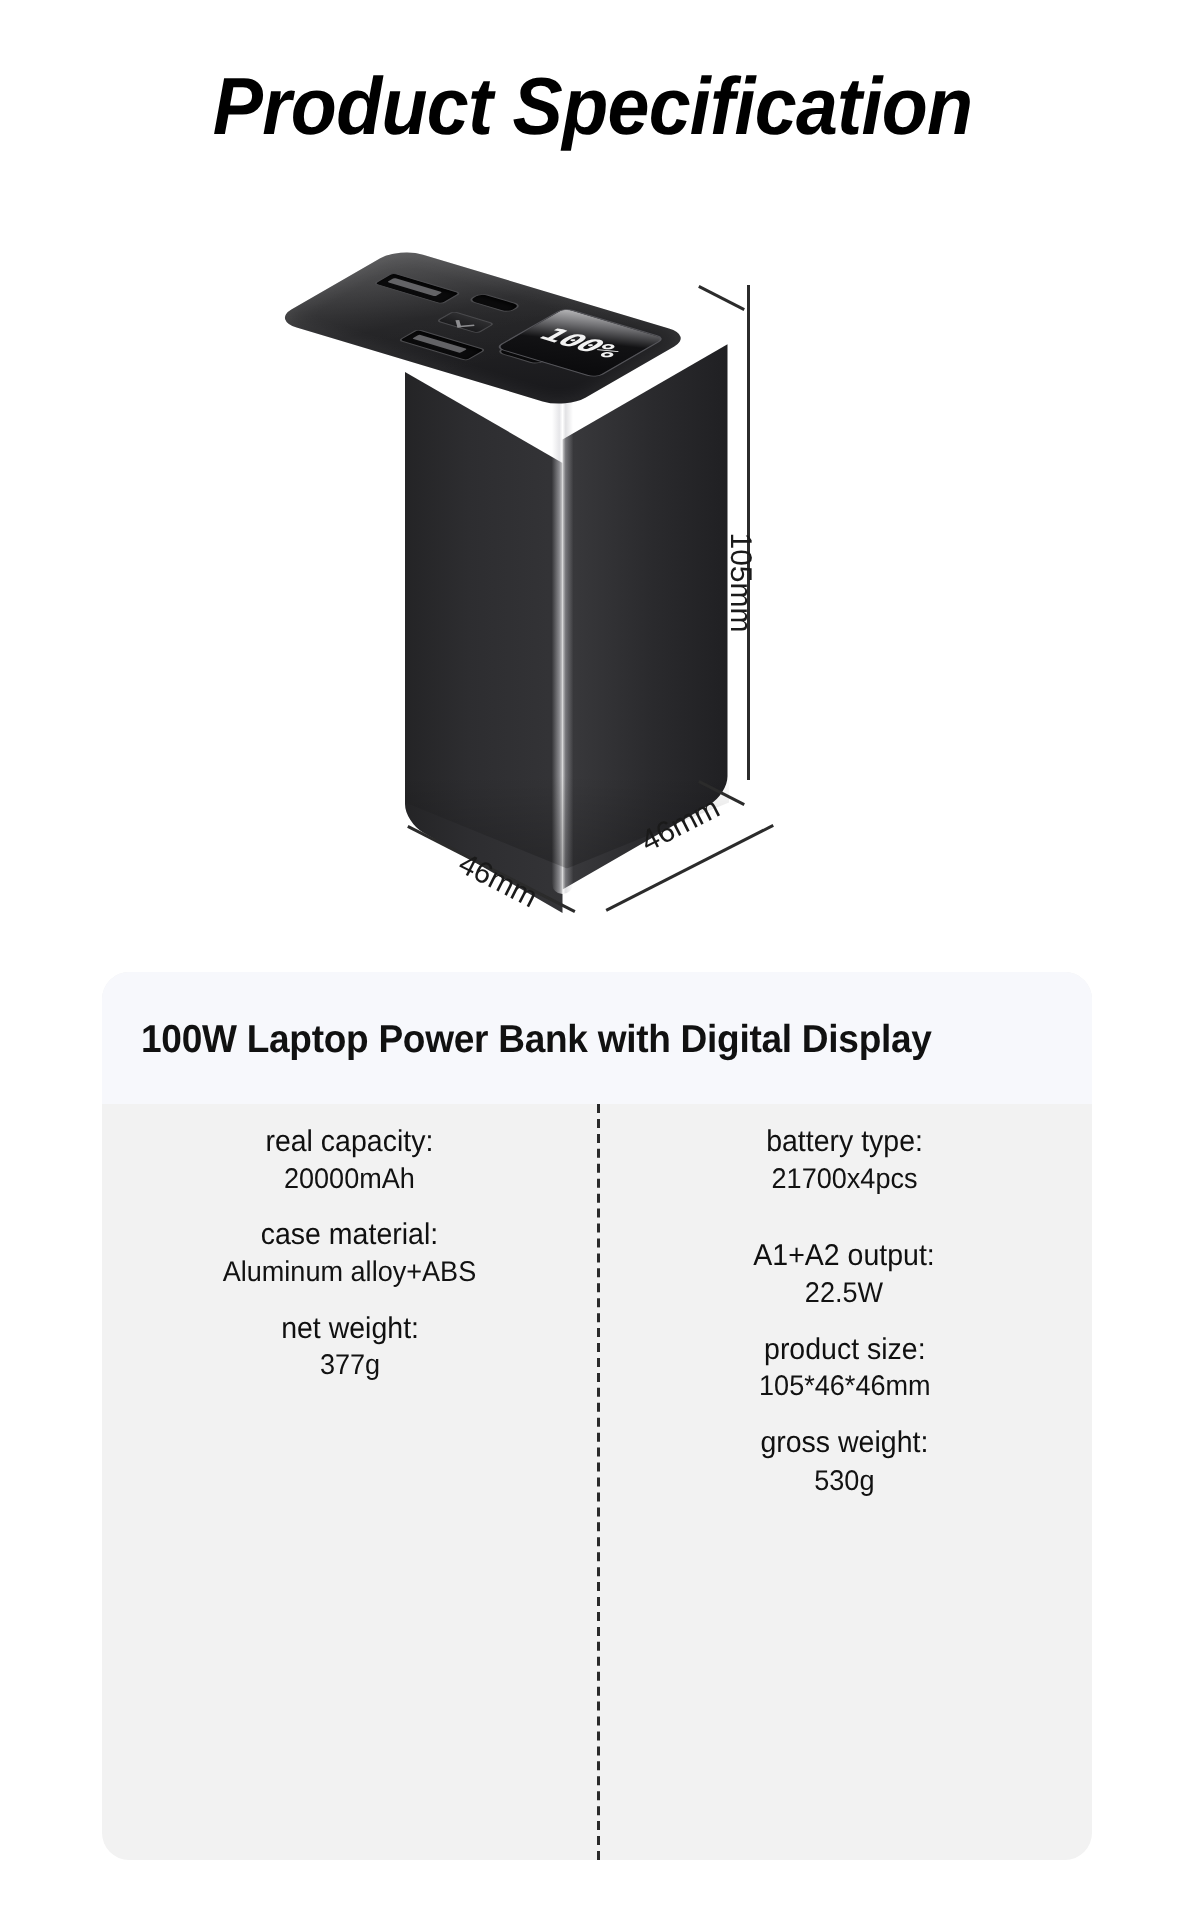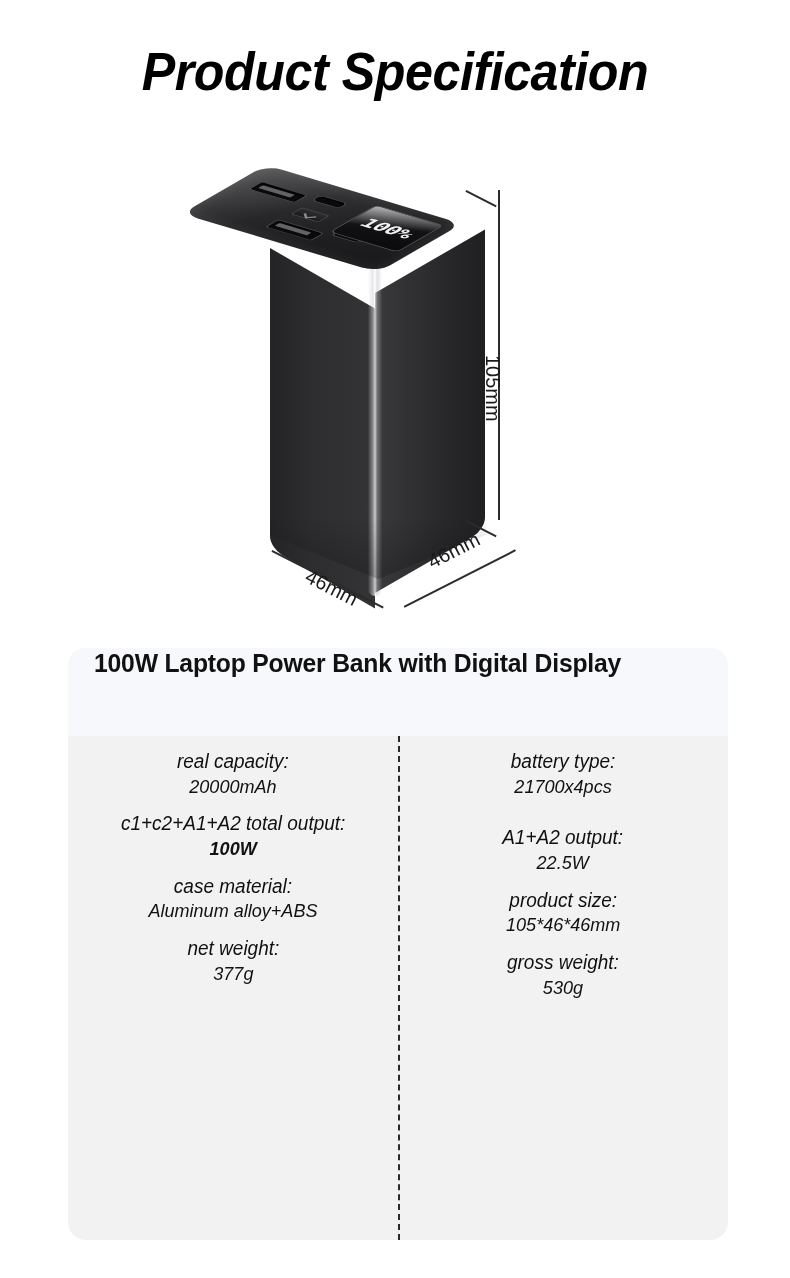--- a/index.html
+++ b/index.html
@@ -237,21 +237,21 @@
     width: 660px;
     height: 592px;
     background: #f2f2f2;
     border-radius: 18px;
     overflow: hidden;
   }
   .spec-header {
     height: 88px;
     background: #f7f8fc;
     display: flex;
-    align-items: flex-start;
+    align-items: center;
     padding-left: 26px;
     box-sizing: border-box;
   }
   .spec-header-title {
     font-family: "Liberation Sans", sans-serif;
     font-size: 26px;
     font-weight: bold;
     color: #111111;
     letter-spacing: -0.2px;
     transform: scaleX(0.95);
@@ -265,21 +265,20 @@
     padding-top: 14px;
     box-sizing: border-box;
   }
   .spec-col {
     flex: 1 1 50%;
     display: flex;
     flex-direction: column;
     align-items: center;
     padding: 0 10px;
     box-sizing: border-box;
-    font-style: italic;
   }
   .divider {
     position: absolute;
     left: 50%;
     top: 0px;
     bottom: 0px;
     width: 0;
     border-left: 2px dashed #2a2a2a;
   }
   .spec-row {
@@ -363,24 +362,20 @@
     <div class="divider"></div>
 
     <div class="spec-col">
 
       <div class="spec-row">
         <div class="spec-label">real capacity:</div>
         <div class="spec-value">20000mAh</div>
       </div>
 
 
-      <div class="spec-row">
-        <div class="spec-label">c1+c2+A1+A2 total output:</div>
-        <div class="spec-value bold">100W</div>
-      </div>
 
       <div class="spec-row">
         <div class="spec-label">case material:</div>
         <div class="spec-value">Aluminum alloy+ABS</div>
       </div>
 
       <div class="spec-row">
         <div class="spec-label">net weight:</div>
         <div class="spec-value">377g</div>
       </div>

